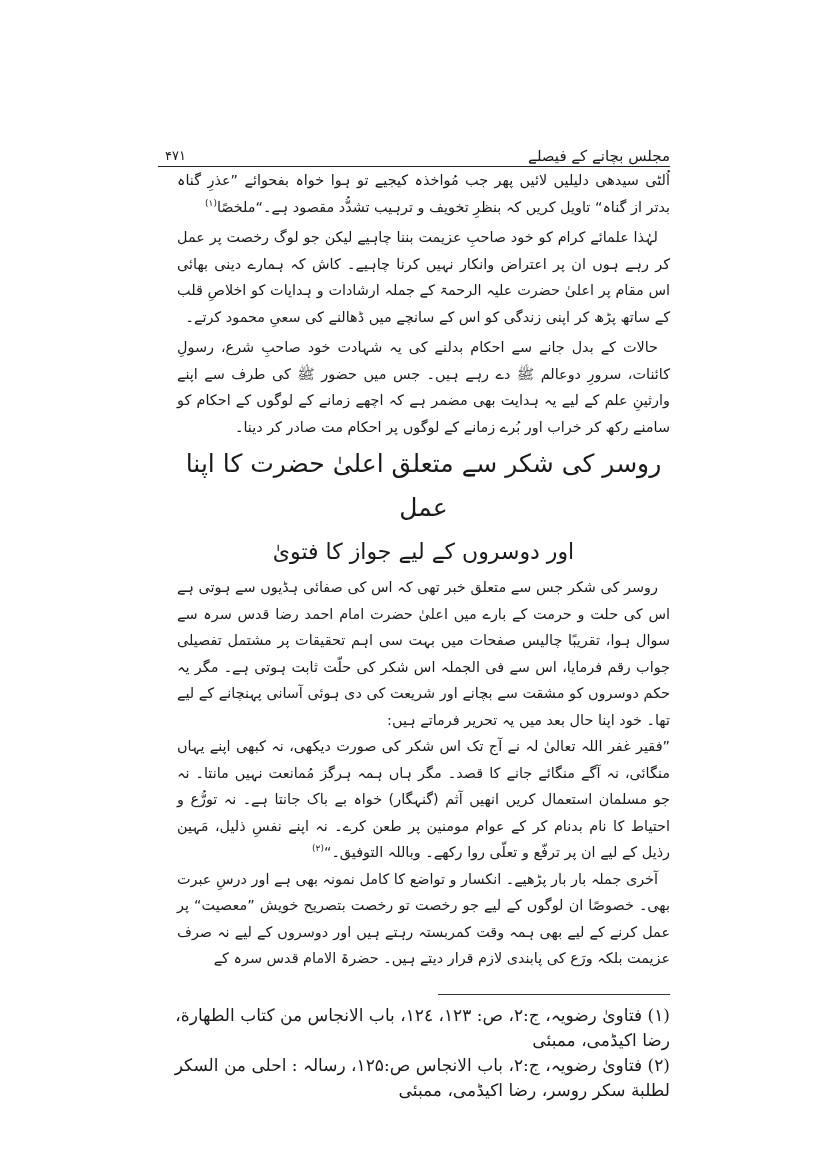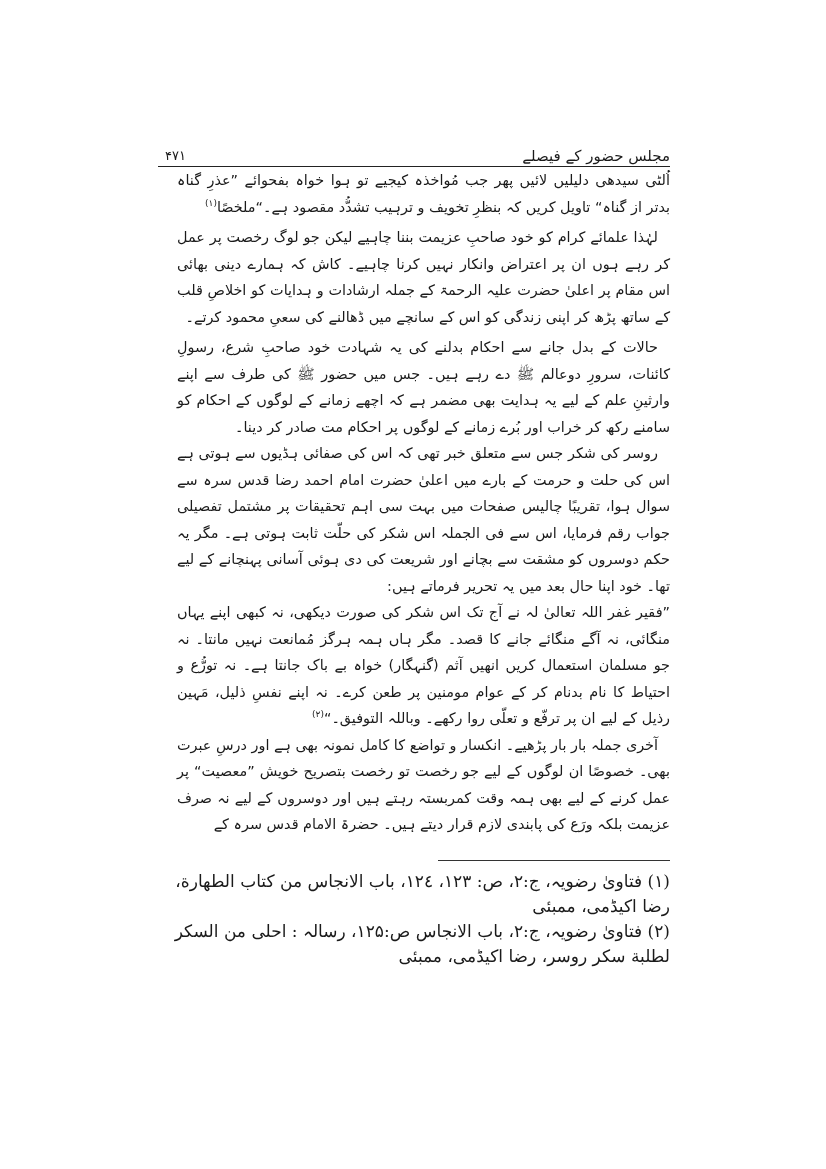--- a/index.html
+++ b/index.html
@@ -85,31 +85,33 @@
   .footnotes p {
     margin: 0;
   }
 </style>
 </head>
 <body>
 
 <div class="page">
 
   <div class="running-header">
-    <span class="header-title">مجلس حضور کے فیصلے</span>
+    <span class="header-title">مجلس بچانے کے فیصلے</span>
     <span class="page-number">۴۷۱</span>
   </div>
 
   <div class="body-text">
     <p><span>اُلٹی سیدھی دلیلیں لائیں پھر جب مُواخذہ کیجیے تو ہوا خواہ بفحوائے ”عذرِ گناہ بدتر از گناہ“ تاویل کریں کہ بنظرِ تخویف و ترہیب تشدُّد مقصود ہے۔“ملخصًا</span><sup class="fn-ref">(۱)</sup></p>
 
     <p class="para indent"><span>لہٰذا علمائے کرام کو خود صاحبِ عزیمت بننا چاہیے لیکن جو لوگ رخصت پر عمل کر رہے ہوں ان پر اعتراض وانکار نہیں کرنا چاہیے۔ کاش کہ ہمارے دینی بھائی اس مقام پر اعلیٰ حضرت علیہ الرحمۃ کے جملہ ارشادات و ہدایات کو اخلاصِ قلب کے ساتھ پڑھ کر اپنی زندگی کو اس کے سانچے میں ڈھالنے کی سعیِ محمود کرتے۔</span></p>
 
     <p class="para indent"><span>حالات کے بدل جانے سے احکام بدلنے کی یہ شہادت خود صاحبِ شرع، رسولِ کائنات، سرورِ دوعالم ﷺ دے رہے ہیں۔ جس میں حضور ﷺ کی طرف سے اپنے وارثینِ علم کے لیے یہ ہدایت بھی مضمر ہے کہ اچھے زمانے کے لوگوں کے احکام کو سامنے رکھ کر خراب اور بُرے زمانے کے لوگوں پر احکام مت صادر کر دینا۔</span></p>
 
+    <h2 class="heading">روسر کی شکر سے متعلق اعلیٰ حضرت کا اپنا عمل</h2>
+    <h2 class="heading h2">اور دوسروں کے لیے جواز کا فتویٰ</h2>
 
     <p class="indent"><span>روسر کی شکر جس سے متعلق خبر تھی کہ اس کی صفائی ہڈیوں سے ہوتی ہے اس کی حلت و حرمت کے بارے میں اعلیٰ حضرت امام احمد رضا قدس سرہ سے سوال ہوا، تقریبًا چالیس صفحات میں بہت سی اہم تحقیقات پر مشتمل تفصیلی جواب رقم فرمایا، اس سے فی الجملہ اس شکر کی حلّت ثابت ہوتی ہے۔ مگر یہ حکم دوسروں کو مشقت سے بچانے اور شریعت کی دی ہوئی آسانی پہنچانے کے لیے تھا۔ خود اپنا حال بعد میں یہ تحریر فرماتے ہیں:</span></p>
 
     <p><span>”فقیر غفر اللہ تعالیٰ لہ نے آج تک اس شکر کی صورت دیکھی، نہ کبھی اپنے یہاں منگائی، نہ آگے منگائے جانے کا قصد۔ مگر ہاں ہمہ ہرگز مُمانعت نہیں مانتا۔ نہ جو مسلمان استعمال کریں انھیں آثم (گنہگار) خواہ بے باک جانتا ہے۔ نہ تورُّع و احتیاط کا نام بدنام کر کے عوام مومنین پر طعن کرے۔ نہ اپنے نفسِ ذلیل، مَہین رذیل کے لیے ان پر ترفّع و تعلّی روا رکھے۔ وباللہ التوفیق۔“</span><sup class="fn-ref">(۲)</sup></p>
 
     <p class="indent"><span>آخری جملہ بار بار پڑھیے۔ انکسار و تواضع کا کامل نمونہ بھی ہے اور درسِ عبرت بھی۔ خصوصًا ان لوگوں کے لیے جو رخصت تو رخصت بتصریح خویش ”معصیت“ پر عمل کرنے کے لیے بھی ہمہ وقت کمربستہ رہتے ہیں اور دوسروں کے لیے نہ صرف عزیمت بلکہ ورَع کی پابندی لازم قرار دیتے ہیں۔ حضرۃ الامام قدس سرہ کے</span></p>
   </div>
 
   <div class="footnote-rule"></div>
 

